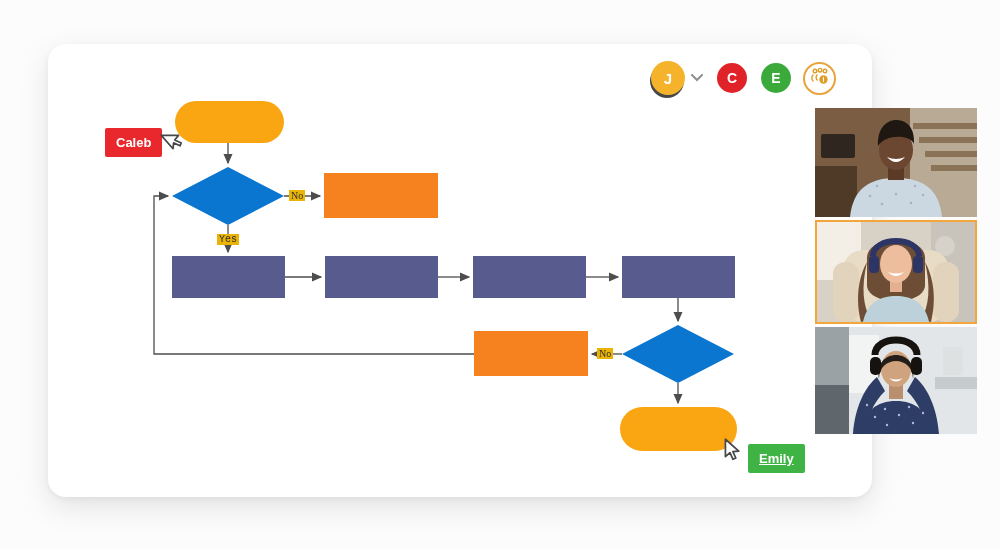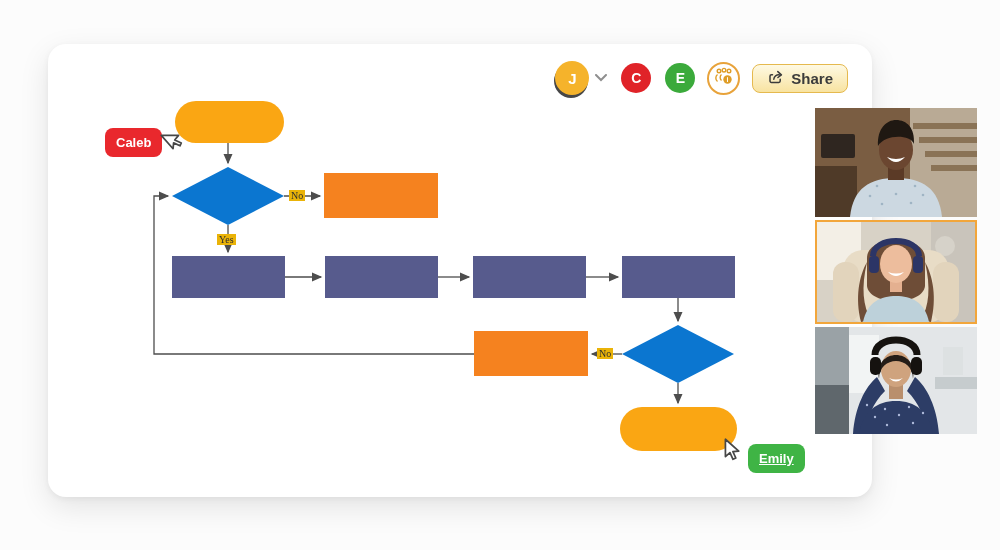--- a/index.html
+++ b/index.html
@@ -35,25 +35,25 @@
   .n-p2{left:277px;top:212px;}
   .n-p3{left:425px;top:212px;}
   .n-p4{left:574px;top:212px;}
   .n-d2{left:574px;top:281px;width:112px;height:58px;clip-path:polygon(50% 0,100% 50%,50% 100%,0 50%);}
   .n-r2{left:426px;top:287px;width:114px;height:45px;}
   .n-end{left:572px;top:363px;width:117px;height:44px;border-radius:22px;}
 
   .edge-label{position:absolute;font-family:"Liberation Serif",serif;font-size:10px;color:#2e2e2e;
     background:#eab308;padding:0 2px;line-height:11px;}
   .lbl-no1{left:241px;top:146px;}
-  .lbl-yes{left:169px;top:190px;}
+  .lbl-yes{left:169px;top:190px;font-family:Liberation Mono, monospace;}
   .lbl-no2{left:549px;top:304px;}
 
   
-  .cursor-label{position:absolute;color:#fff;font-size:13px;font-weight:600;border-radius:8px;
+  .cursor-label{position:absolute;color:#fff;font-size:13px;font-weight:600;border-radius:2px;
     padding:8px 11px;line-height:1;text-align:center;}
   .caleb-label{left:57px;top:84px;}
   .emily-label{left:700px;top:400px;text-decoration:underline;}
   .cursor{position:absolute;}
   .caleb-cursor{left:110px;top:86px;}
   .emily-cursor{left:672px;top:392px;}
 
   
   .video-panel{position:absolute;left:815px;top:108px;width:162px;}
   .video-tile{width:162px;margin-bottom:3px;overflow:hidden;background:#ddd;box-sizing:border-box;}
@@ -86,30 +86,20 @@
                 <circle cx="10" cy="3.2" r="1.8"></circle>
                 <circle cx="15" cy="4" r="1.8"></circle>
               <path d="M7.5 13.5 a4 4 0 0 1 0-6"></path>
               <path d="M3.5 14.5 a4.5 4.5 0 0 1 0-7"></path>
             </g>
             <circle cx="13.5" cy="12.5" r="4.2" fill="#DF9D27"></circle>
             <text x="13.5" y="15.2" font-size="7" font-weight="bold" fill="#fff" text-anchor="middle" font-family="Liberation Sans, sans-serif">i</text>
           </svg>
         </span>
       </div>
-      <button class="share-btn">
-        <span>
-          <svg width="17" height="16" viewBox="0 0 17 16">
-            <path d="M5.5 5.8 H4.4 a1.4 1.4 0 0 0 -1.4 1.4 V12 a1.4 1.4 0 0 0 1.4 1.4 h7.4 a1.4 1.4 0 0 0 1.4 -1.4 v-1.8" fill="none" stroke="#3b3b3b" stroke-width="1.5" stroke-linecap="round"></path>
-            <path d="M6.8 10.2 C7 7.2 9.4 5.6 12.6 5.9" fill="none" stroke="#3b3b3b" stroke-width="1.5" stroke-linecap="round"></path>
-            <path d="M10.8 2.6 L14.4 5.9 L10.9 8.5" fill="none" stroke="#3b3b3b" stroke-width="1.5" stroke-linecap="round" stroke-linejoin="round"></path>
-          </svg>
-        </span>
-        <span>Share</span>
-      </button>
     </div>
 
     <div class="diagram">
       <svg class="edges" width="824" height="453">
         <defs>
           <marker id="arr" markerWidth="9" markerHeight="9" refX="7" refY="3.5" orient="auto">
             <path d="M0,0 L8,3.5 L0,7 Z" fill="#4d4d4d"></path>
           </marker>
         </defs>
         <g stroke="#4d4d4d" stroke-width="1.3" fill="none">

